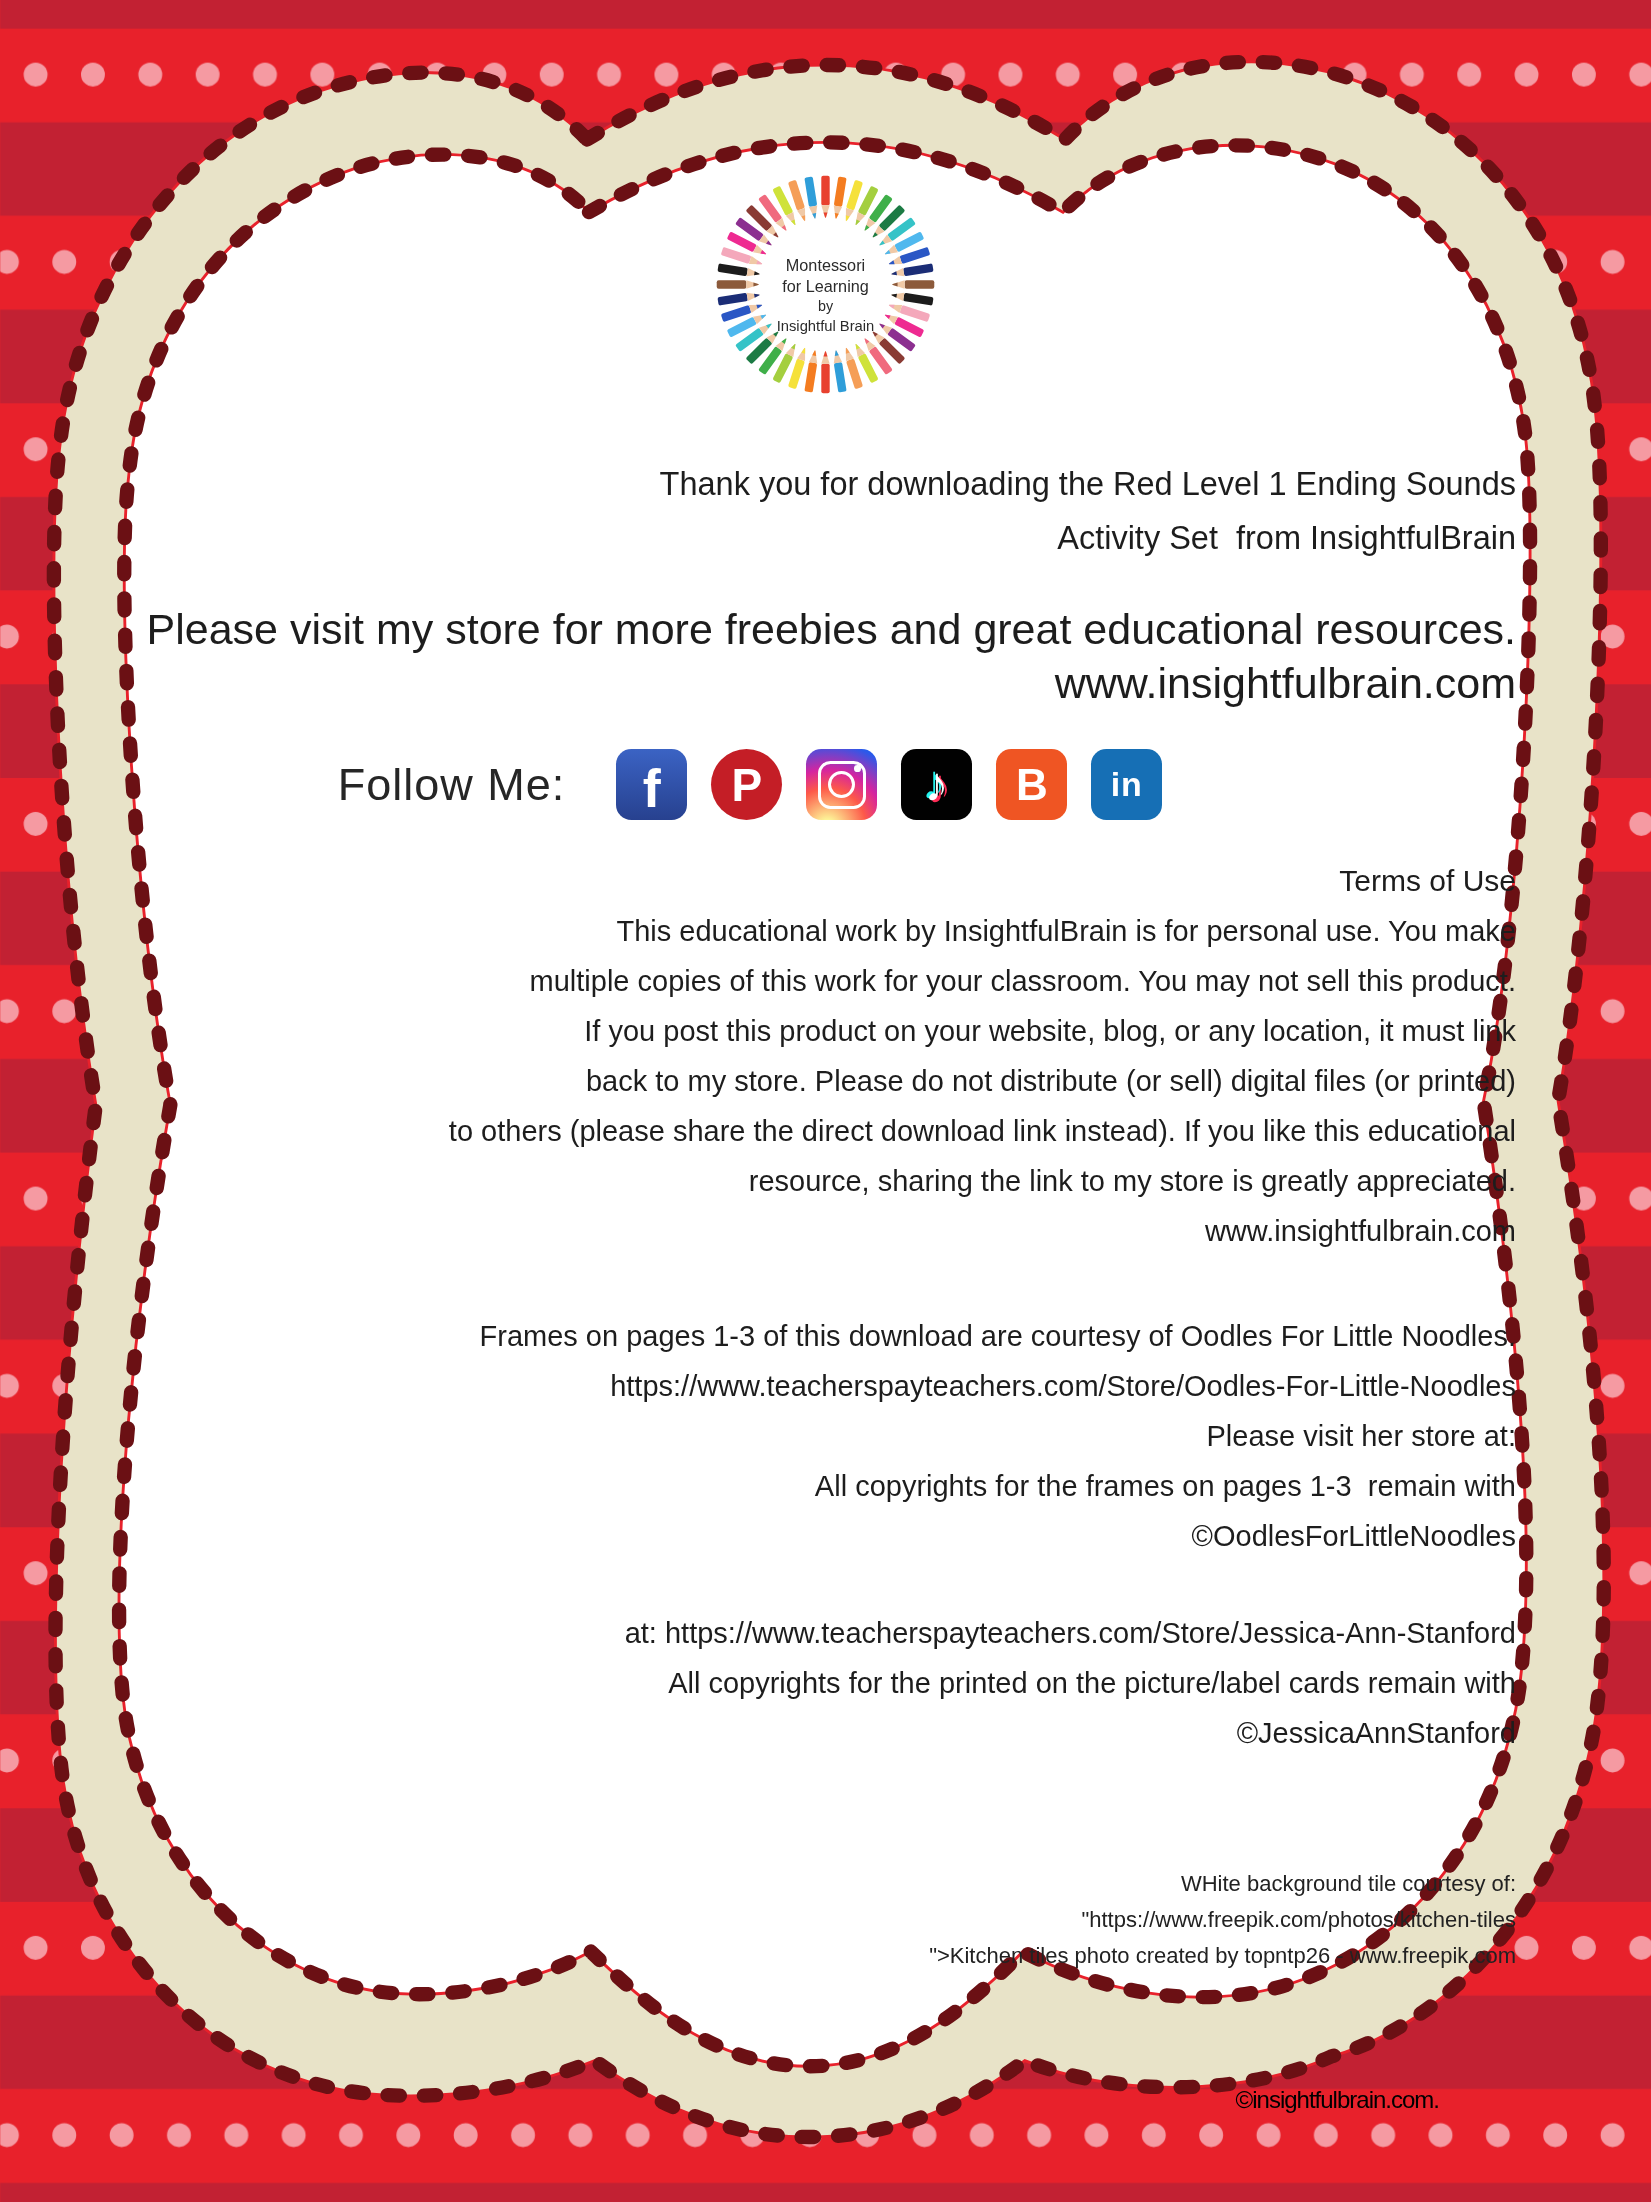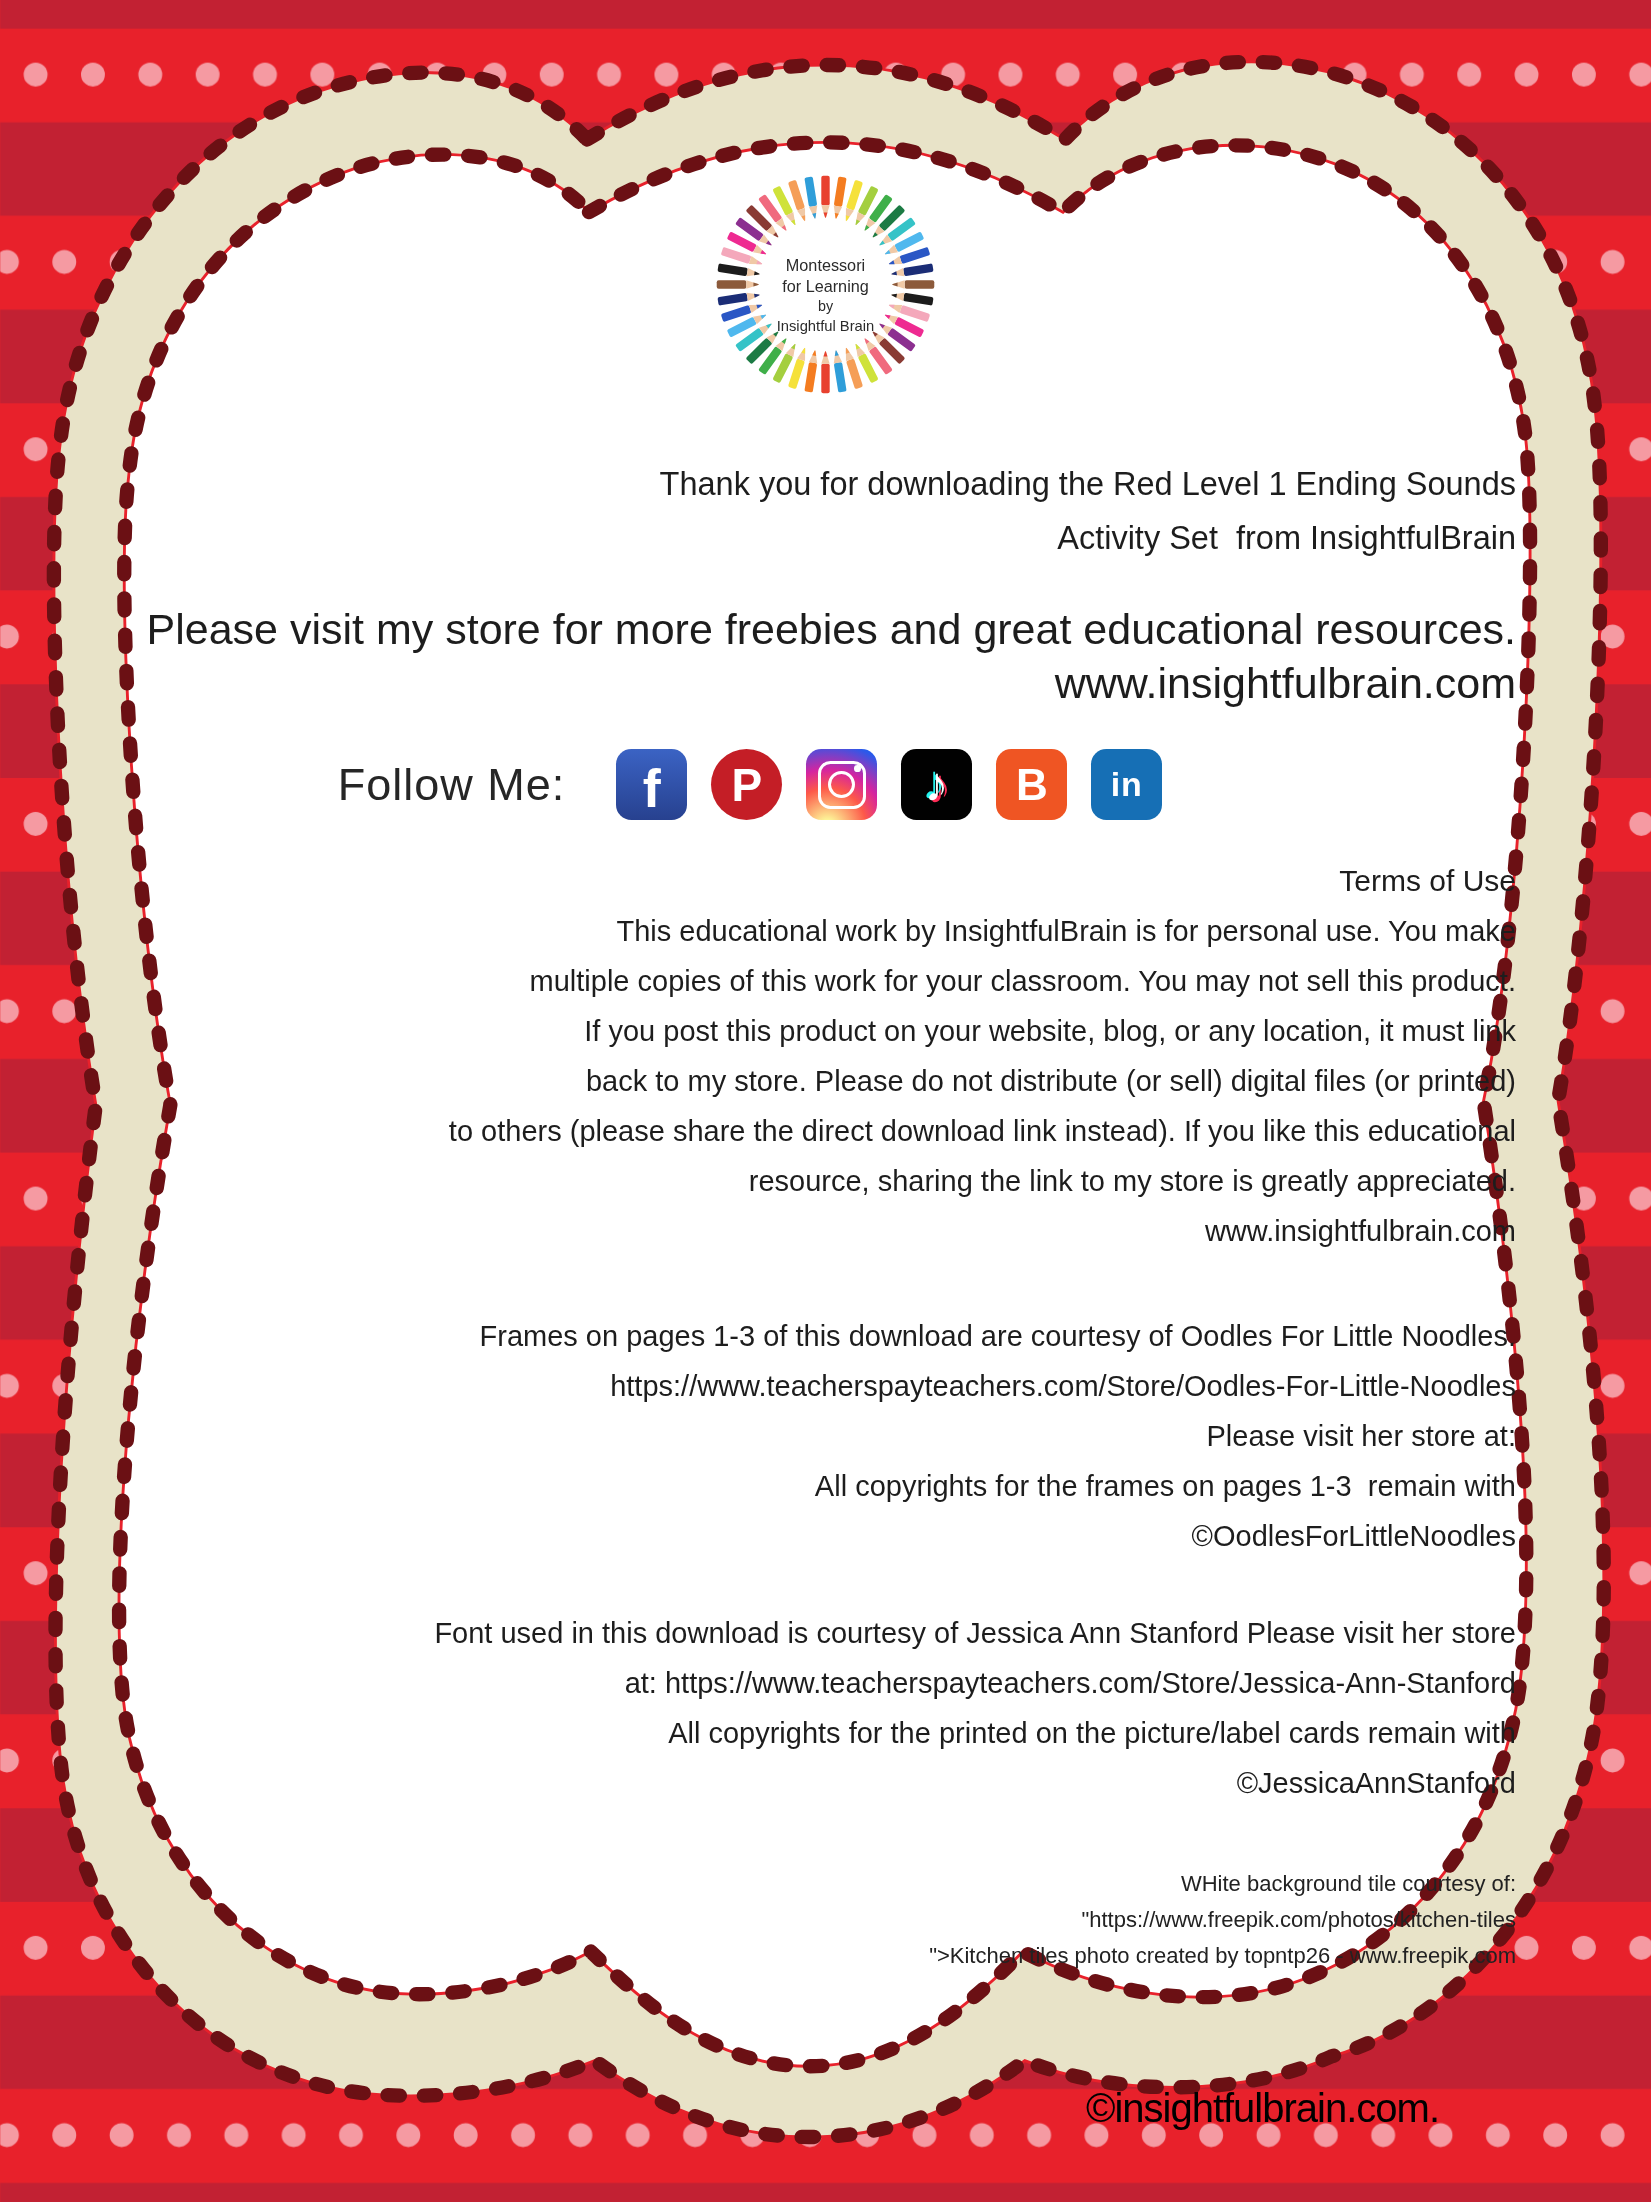--- a/index.html
+++ b/index.html
@@ -47,21 +47,21 @@
     text-shadow:-2.9px -1.9px 0 #25f4ee, 2.9px 1.9px 0 #fe2c55;
   }
   .sicon.blogger .glyph{font-size:44px;}
   .sicon.linkedin .glyph{font-size:34px;letter-spacing:1px;}
   .cam{position:relative;width:42px;height:42px;border:3.8px solid #fff;border-radius:12.4px;}
   .cam::before{content:'';position:absolute;inset:7.6px;border:3.8px solid #fff;border-radius:50%;}
   .cam::after{content:'';position:absolute;top:1.9px;right:1.9px;width:6.7px;height:6.7px;background:#fff;border-radius:50%;}
 
   .copyright{
     position:absolute;top:2086px;right:61px;
-    font-size:40px;color:#000;letter-spacing:-1px;
+    font-size:24px;color:#000;letter-spacing:-1px;
   }
 </style>
 </head>
 <body>
 
 <svg class="bg" width="1652" height="2202" viewBox="0 0 1728 2304">
   <defs>
     <pattern id="stripes" width="120" height="392" patternUnits="userSpaceOnUse" patternTransform="translate(0,30)">
       <rect x="0" y="0" width="120" height="98" fill="#e8212b"></rect>
       <rect x="0" y="98" width="120" height="98" fill="#c22133"></rect>
@@ -346,21 +346,20 @@
 
   <div class="tblock frames-credit">
     <div>Frames on pages 1-3 of this download are courtesy of Oodles For Little Noodles.</div>
     <div>https://www.teacherspayteachers.com/Store/Oodles-For-Little-Noodles</div>
     <div>Please visit her store at:</div>
     <div>All copyrights for the frames on pages 1-3  remain with</div>
     <div>©OodlesForLittleNoodles</div>
   </div>
 
   <div class="tblock font-credit">
-    <div>Font used in this download is courtesy of Jessica Ann Stanford Please visit her store</div>
     <div>at: https://www.teacherspayteachers.com/Store/Jessica-Ann-Stanford</div>
     <div>All copyrights for the printed on the picture/label cards remain with</div>
     <div>©JessicaAnnStanford</div>
   </div>
 
   <div class="tblock bg-credit">
     <div>WHite background tile courtesy of:</div>
     <div>"https://www.freepik.com/photos/kitchen-tiles</div>
     <div>"&gt;Kitchen tiles photo created by topntp26 - www.freepik.com</div>
   </div>

